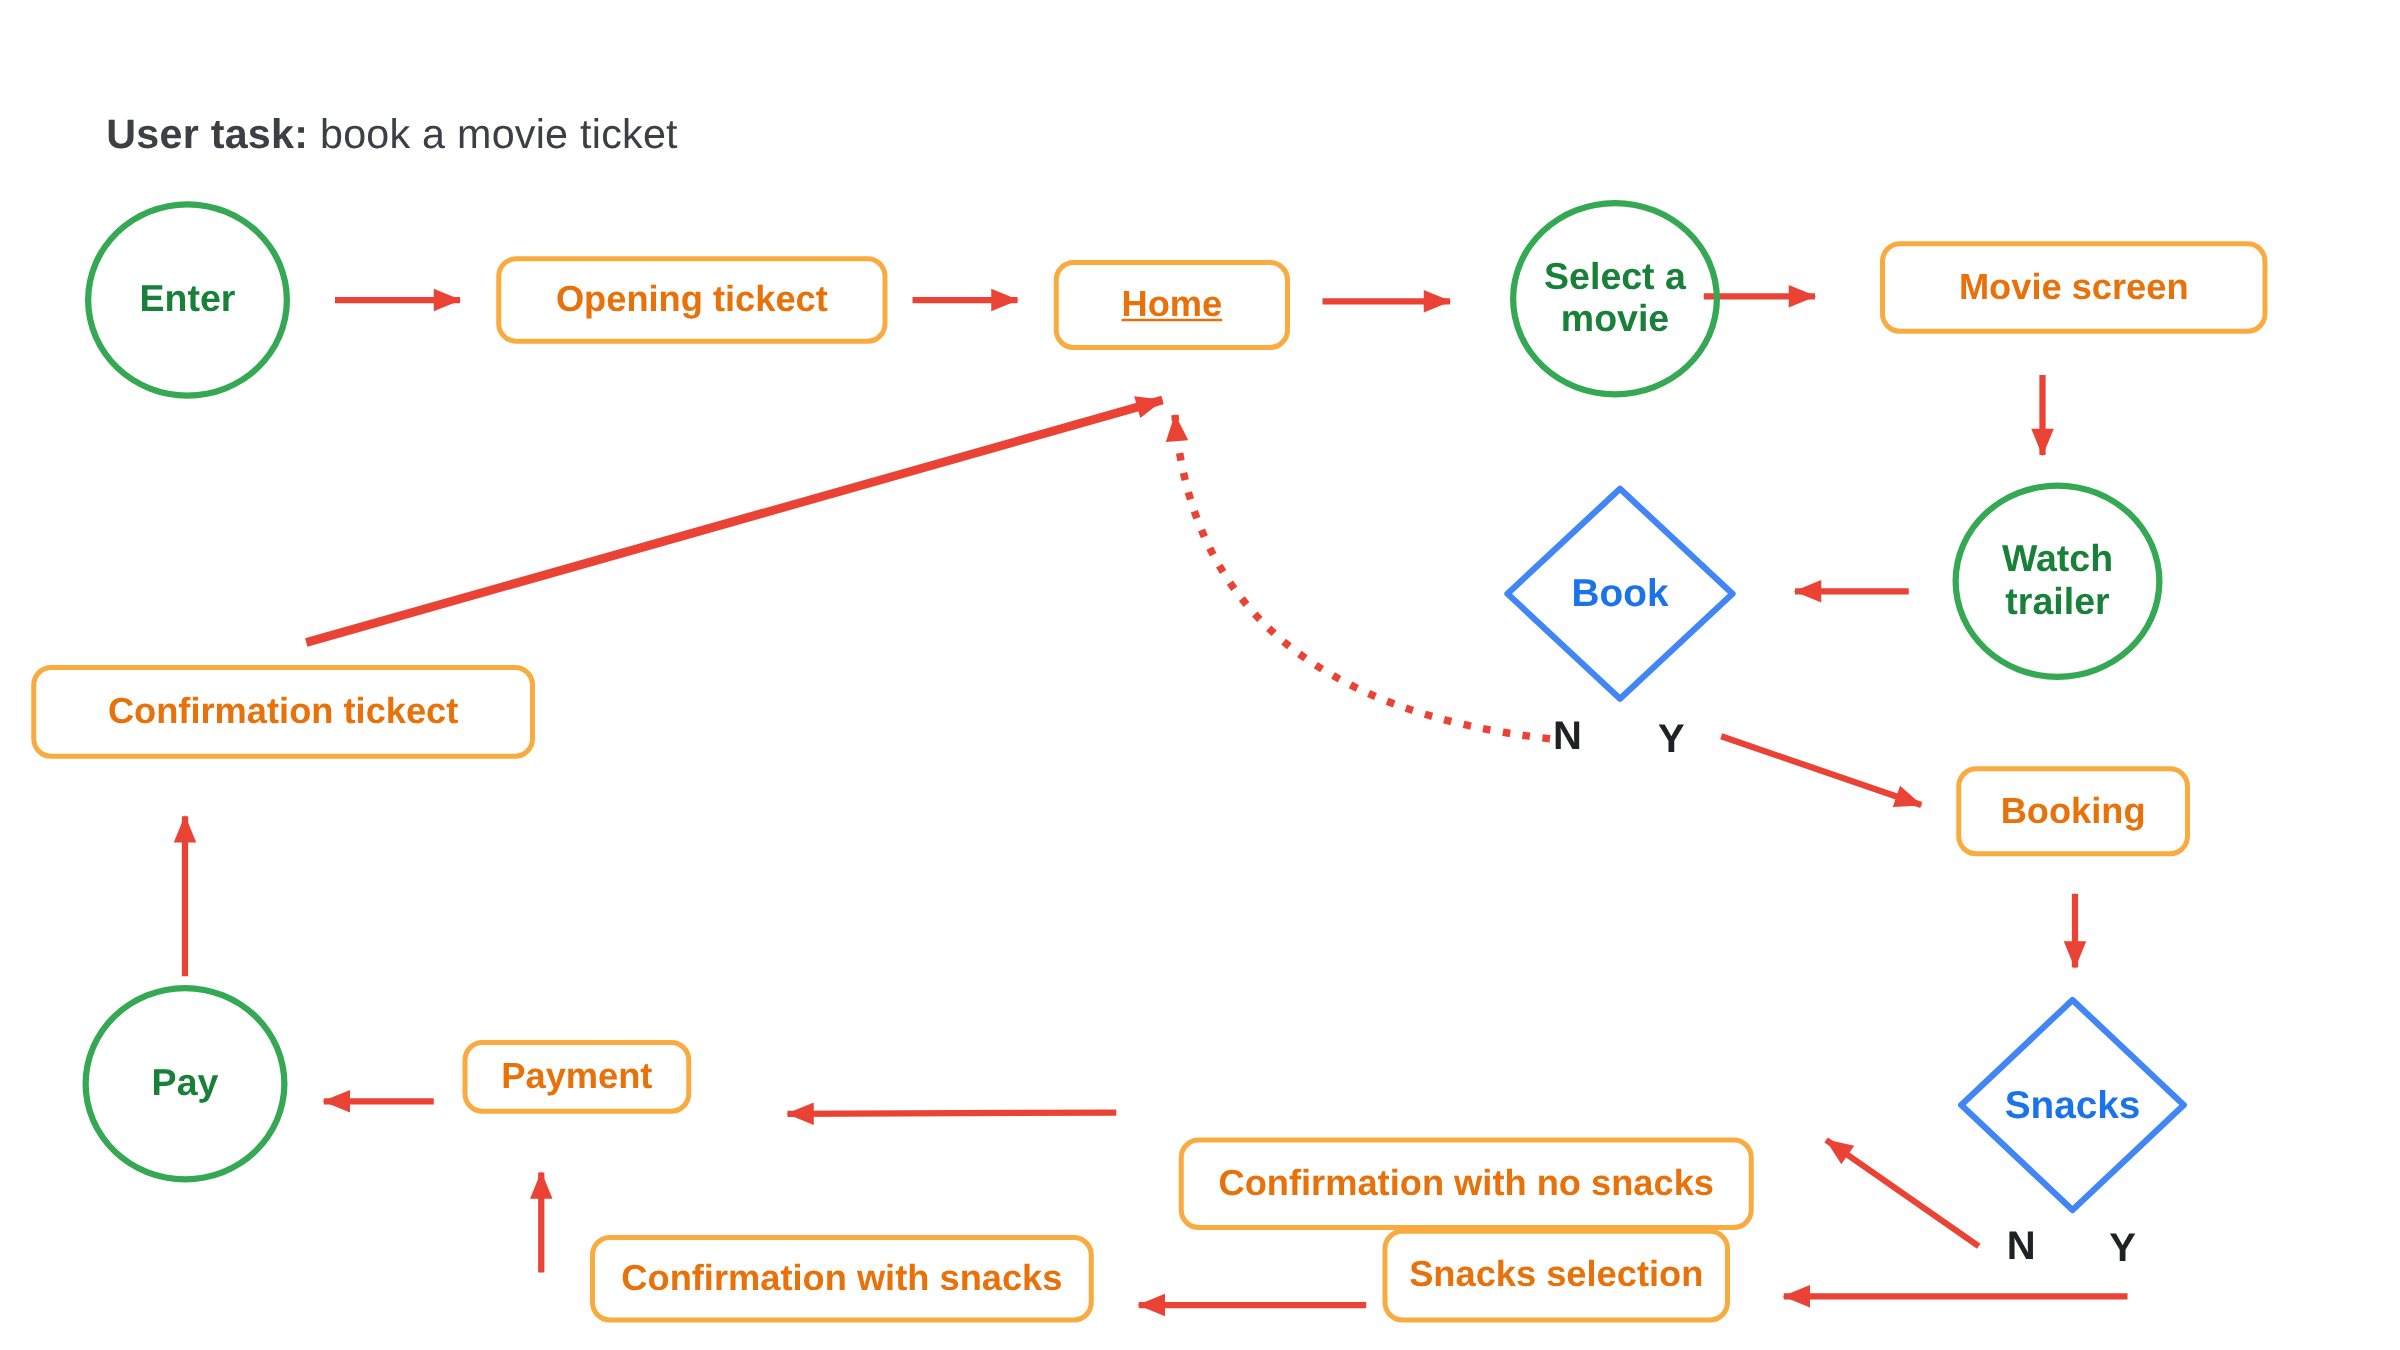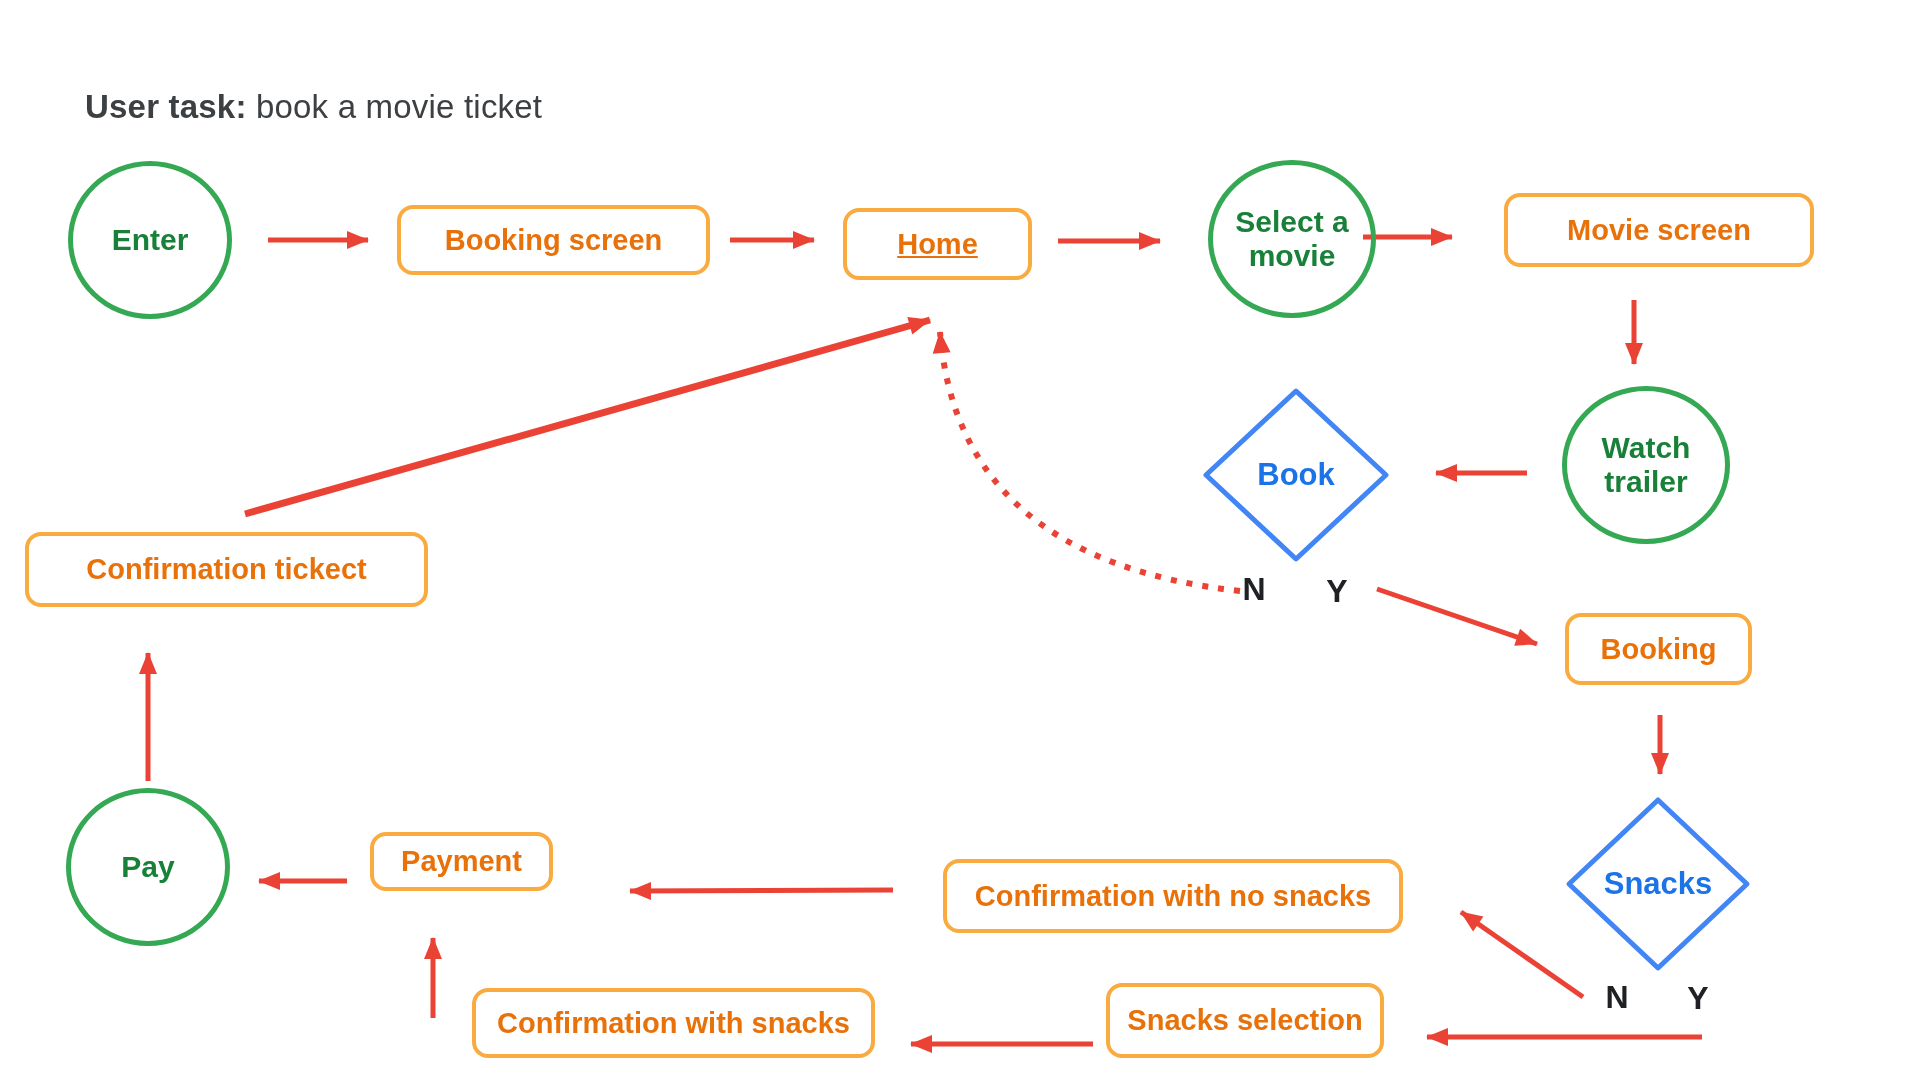--- a/index.html
+++ b/index.html
@@ -104,38 +104,38 @@
     <span>Select a movie</span>
   </div>
   <div class="node node-circle" style="left:1562px; top:386px; width:168px; height:158px;">
     <span>Watch trailer</span>
   </div>
   <div class="node node-circle" style="left:66px; top:788px; width:164px; height:158px;">
     <span>Pay</span>
   </div>
 
   <div class="node node-rect" style="left:397px; top:205px; width:313px; height:70px;">
-    <span>Booking screen</span>
+    <span>Opening tickect</span>
   </div>
   <div class="node node-rect" style="left:843px; top:208px; width:189px; height:72px;text-decoration:underline;">
     <span>Home</span>
   </div>
   <div class="node node-rect" style="left:1480px; top:193px; width:310px; height:74px;margin-left:24px;">
     <span>Movie screen</span>
   </div>
   <div class="node node-rect" style="left:1565px; top:613px; width:187px; height:72px;">
     <span>Booking</span>
   </div>
   <div class="node node-rect" style="left:25px; top:532px; width:403px; height:75px;">
     <span>Confirmation tickect</span>
   </div>
   <div class="node node-rect" style="left:370px; top:832px; width:183px; height:59px;">
     <span>Payment</span>
   </div>
-  <div class="node node-rect" style="left:943px; top:859px; width:460px; height:74px;">
+  <div class="node node-rect" style="left:943px; top:910px; width:460px; height:74px;">
     <span>Confirmation with no snacks</span>
   </div>
   <div class="node node-rect" style="left:472px; top:988px; width:403px; height:70px;justify-content:center;">
     <span>Confirmation with snacks</span>
   </div>
   <div class="node node-rect" style="left:1106px; top:983px; width:278px; height:75px;">
     <span>Snacks selection</span>
   </div>
 
   <div class="node node-diamond" style="left:1202px; top:387px; width:188px; height:176px;">

